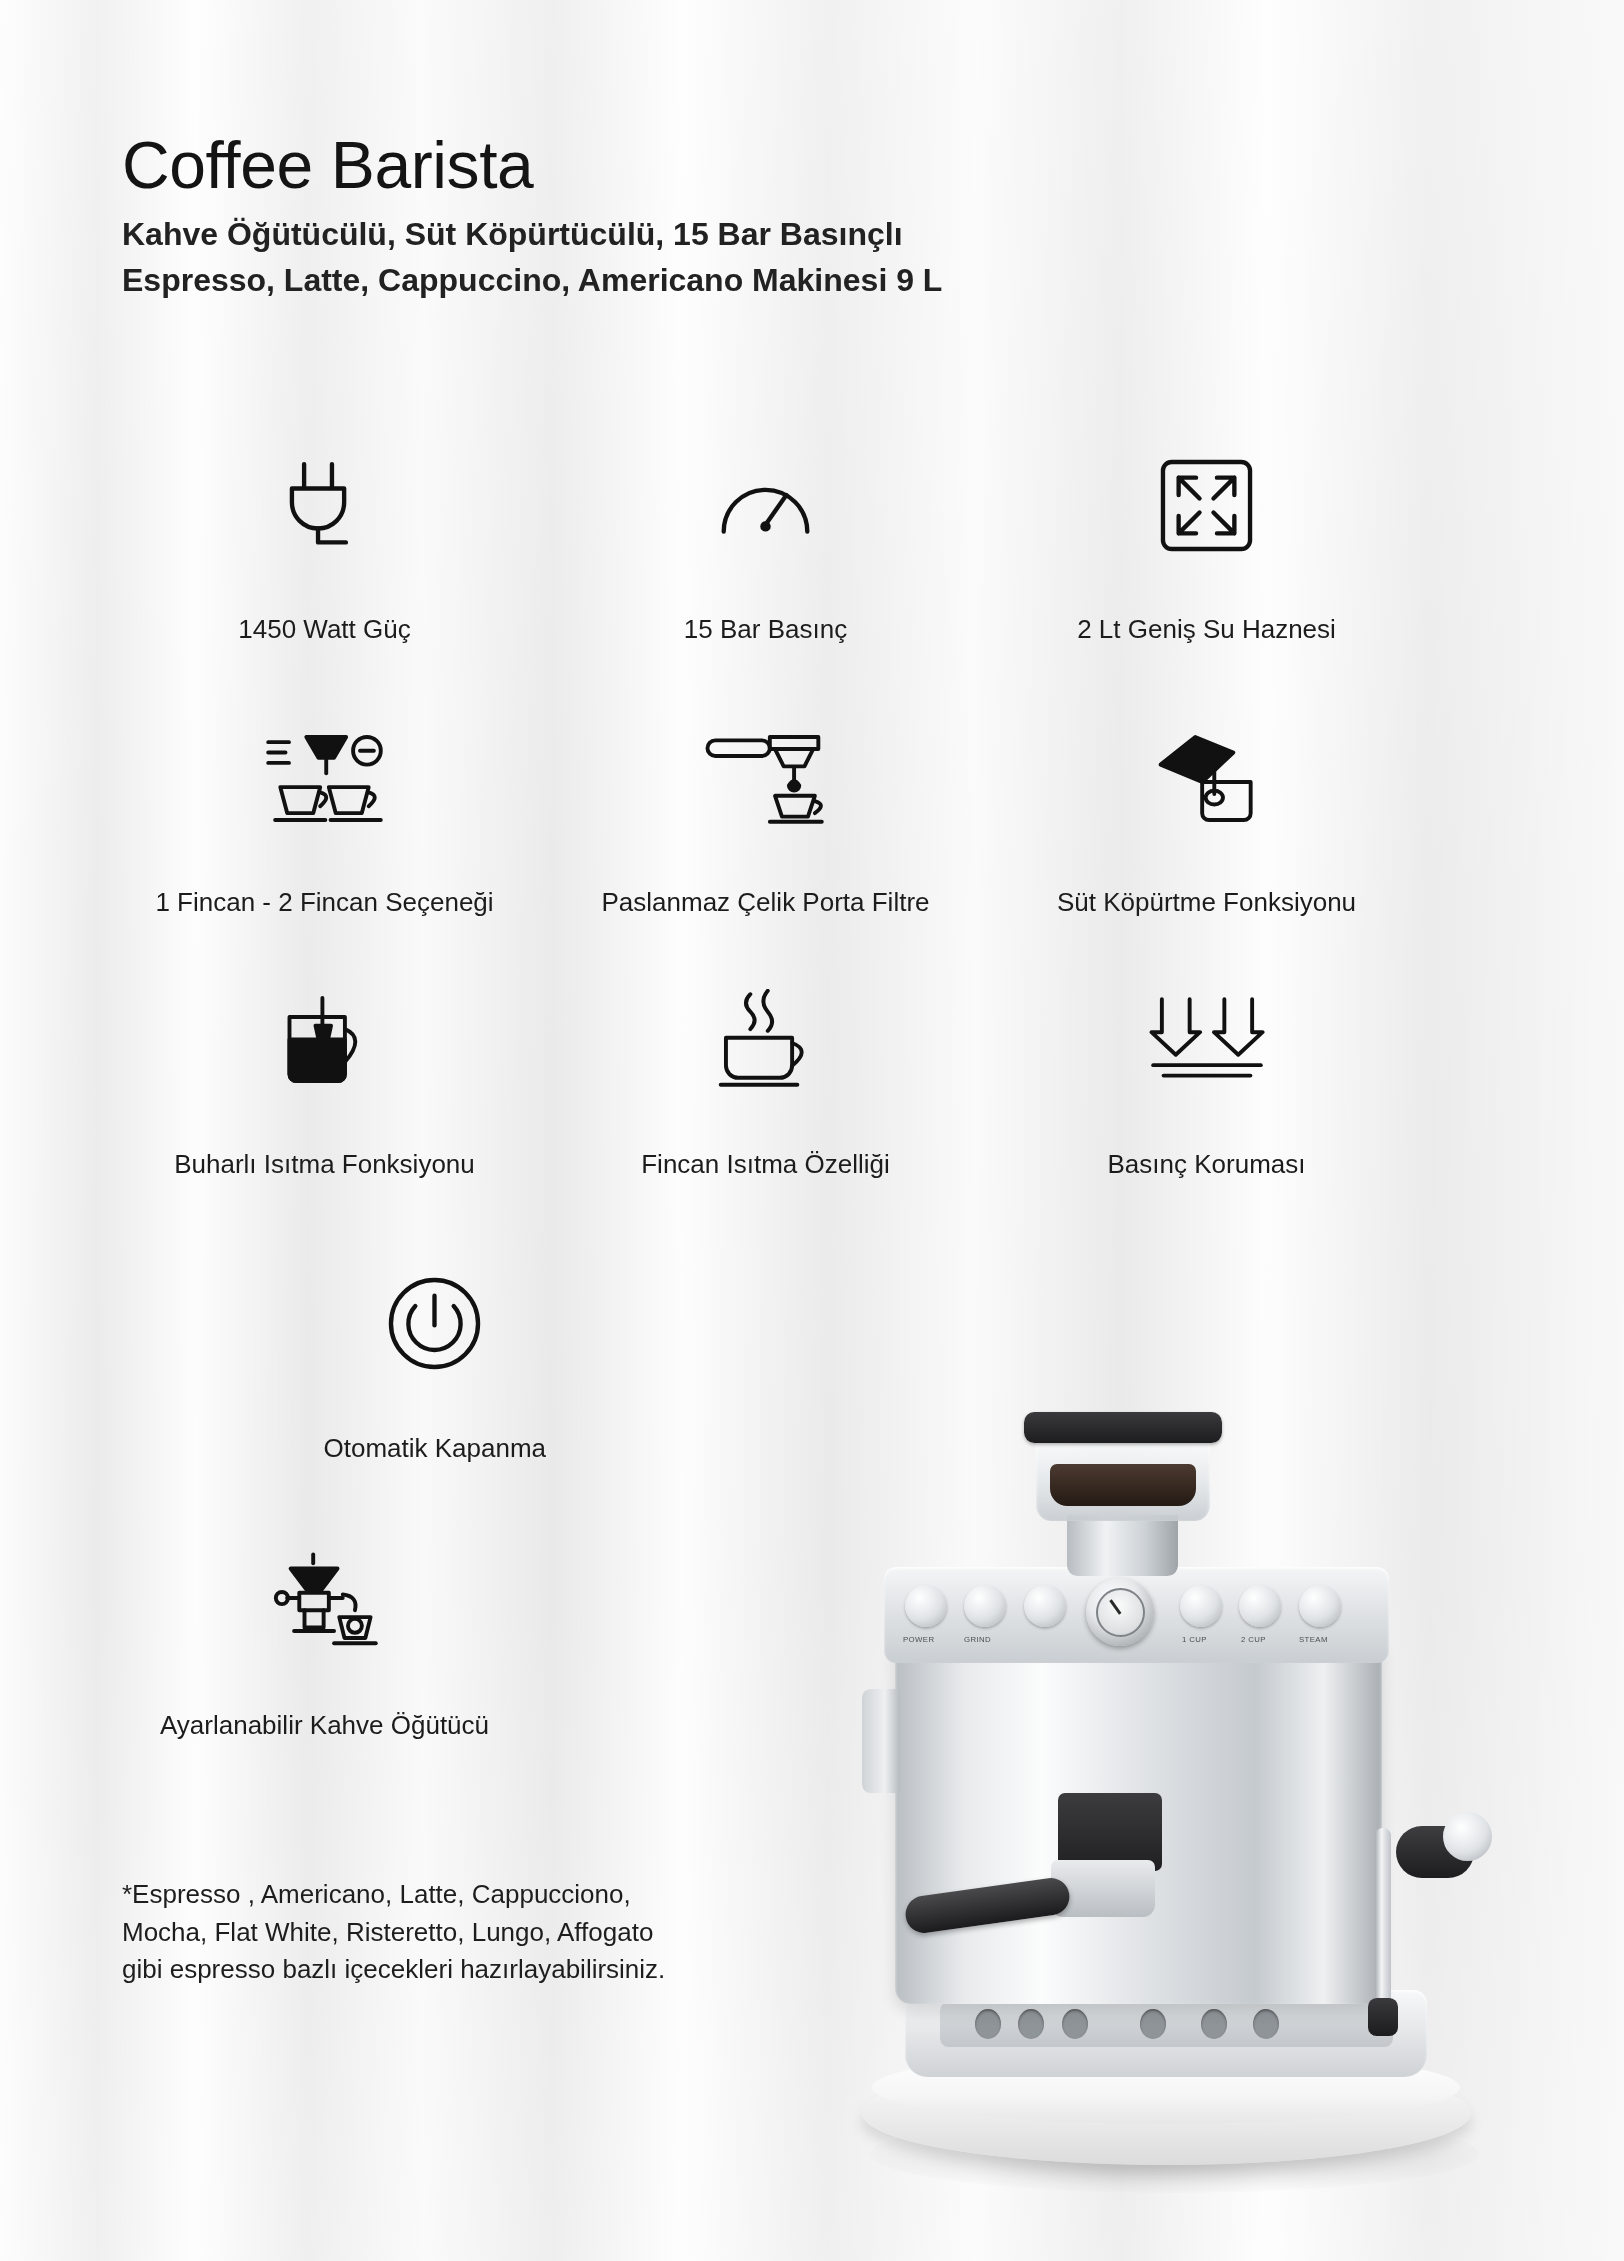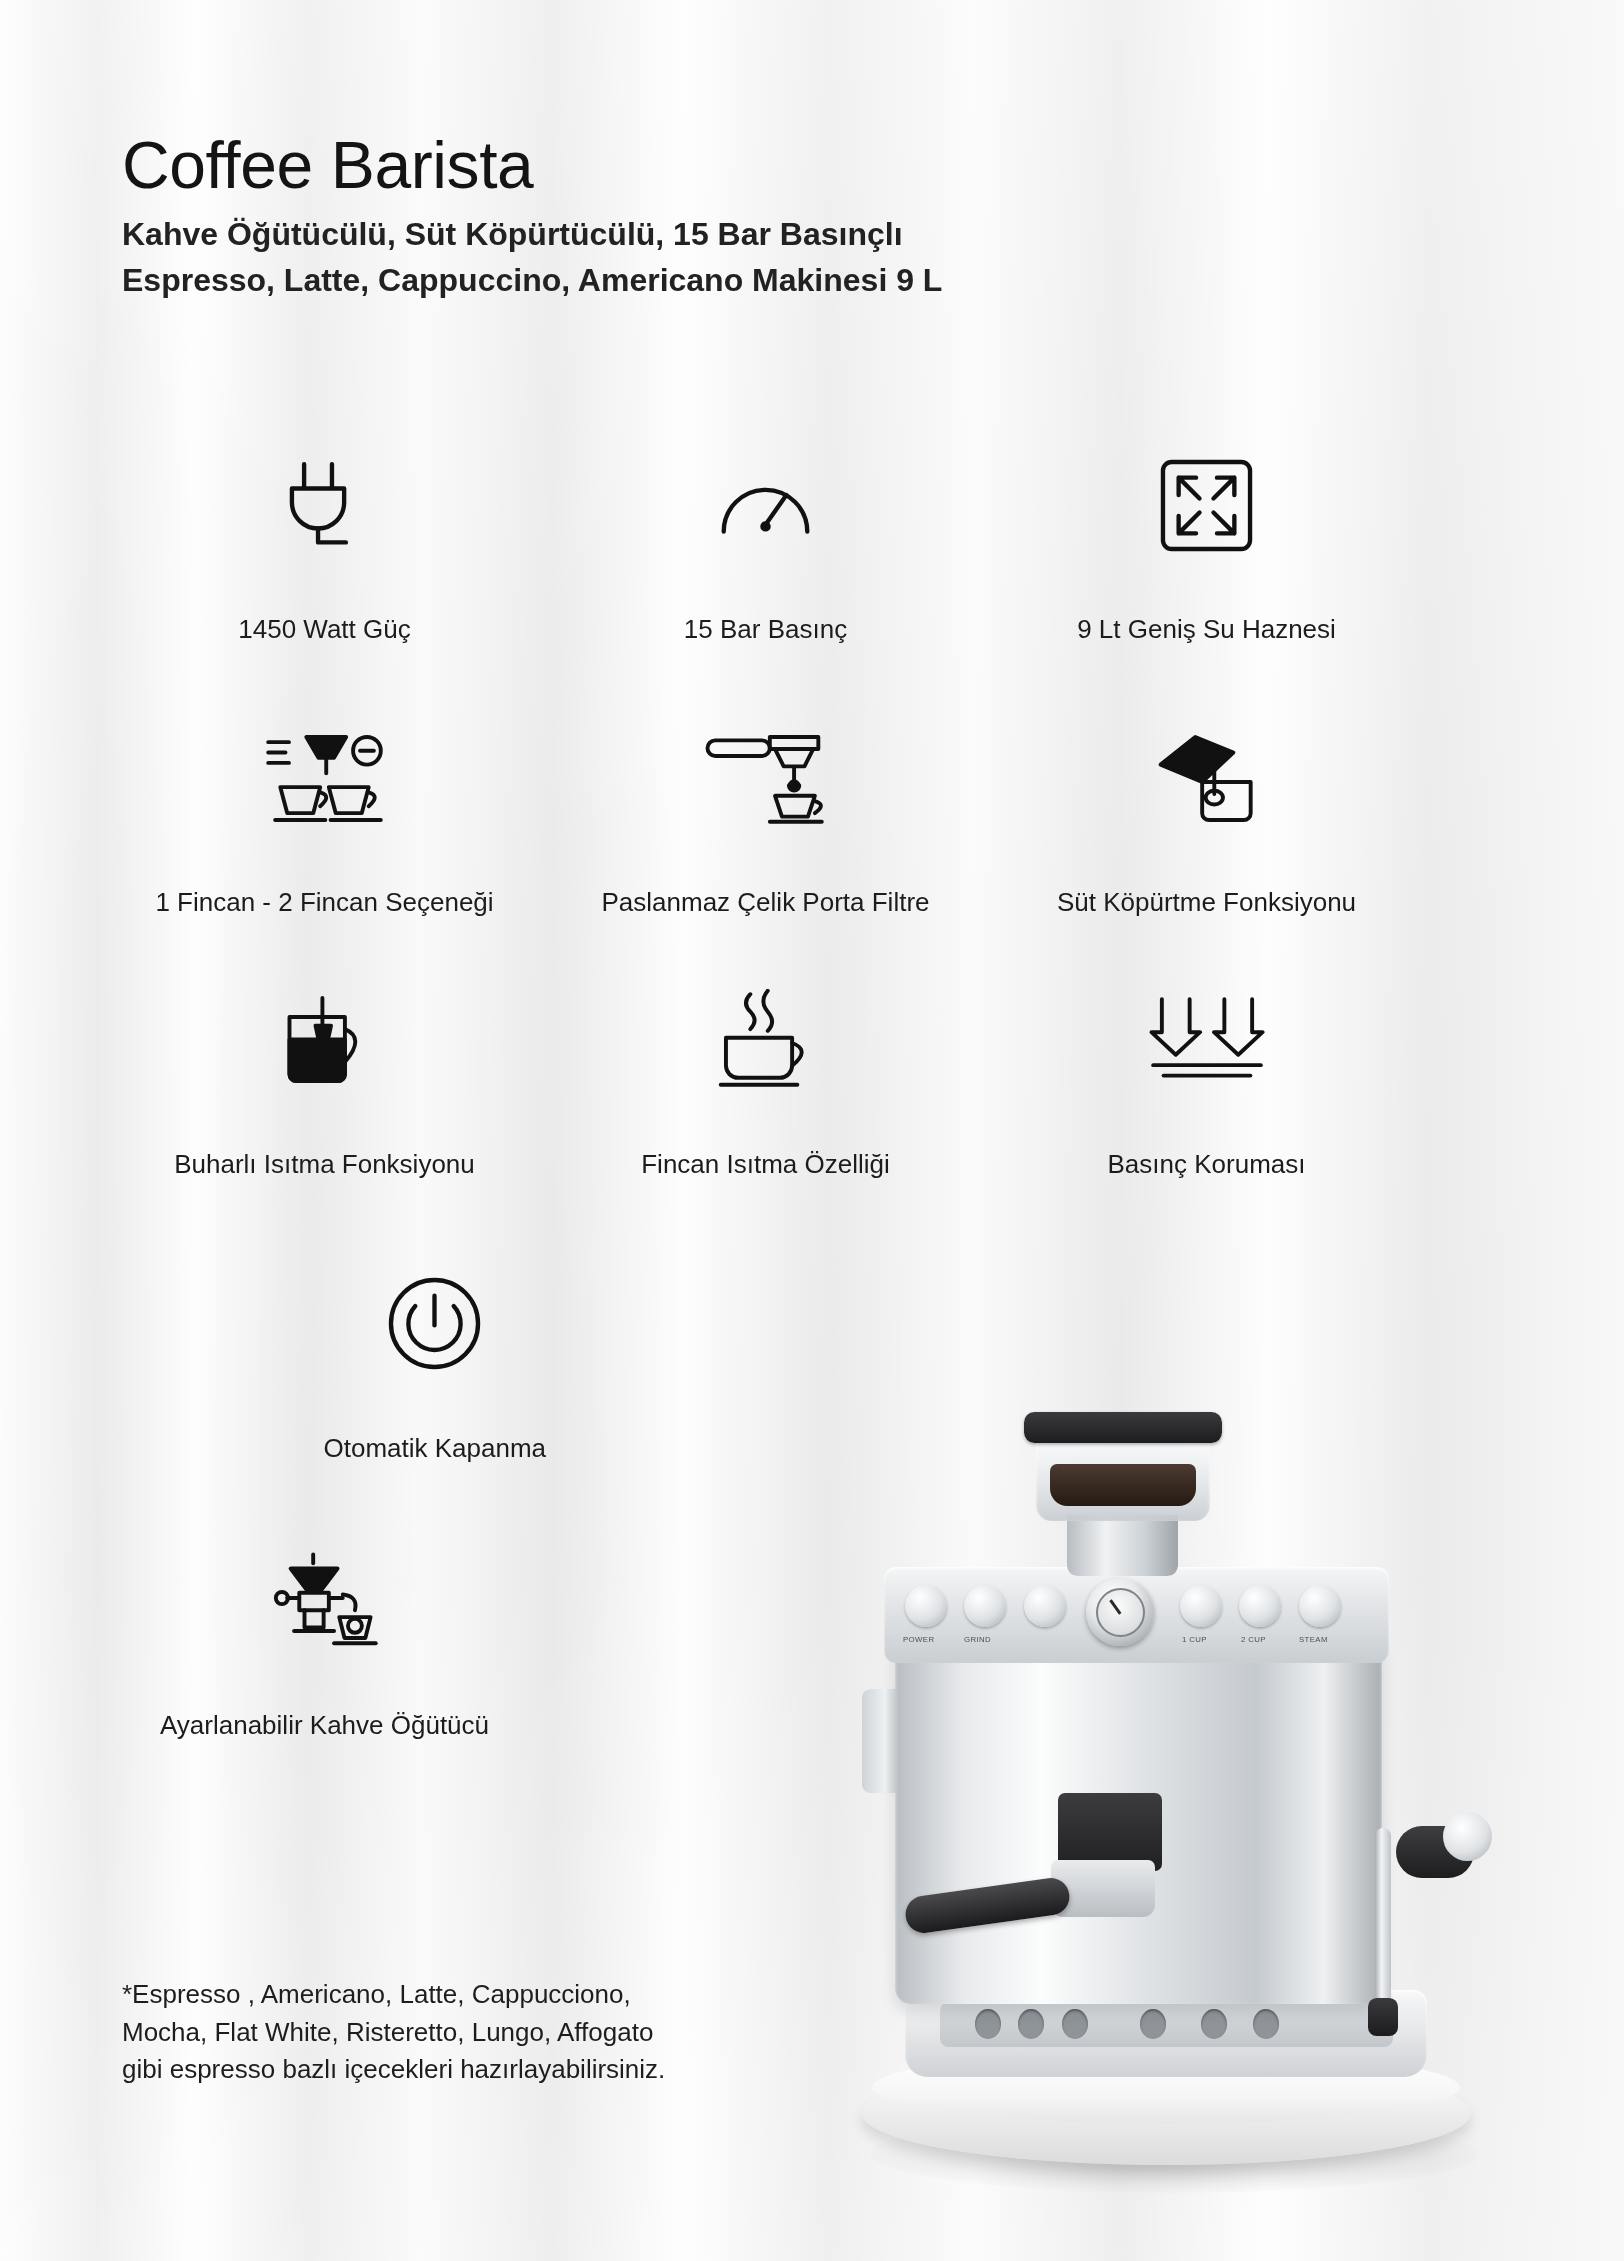--- a/index.html
+++ b/index.html
@@ -99,21 +99,21 @@
 
   
   .fcell.empty { visibility: hidden; }
 
   svg { display: block; }
 
   
   .footnote {
     position: absolute;
     left: 122px;
-    top: 1976px;
+    top: 1876px;
     width: 766px;
     font-size: 26px;
     line-height: 1.45;
     color: #1d1d1d;
   }
 
   
   .machine {
     position: absolute;
     left: 853px;
@@ -411,21 +411,21 @@
       <div class="fcell">
         <div class="ficon">
           <svg width="101" height="101" viewBox="0 0 116 116" fill="none" stroke="#111" stroke-width="5" stroke-linecap="round" stroke-linejoin="round">
             <rect x="8" y="8" width="100" height="100" rx="10"></rect>
             <path d="M26 26 L50 50 M26 26 V46 M26 26 H46"></path>
             <path d="M90 26 L66 50 M90 26 V46 M90 26 H70"></path>
             <path d="M26 90 L50 66 M26 90 V70 M26 90 H46"></path>
             <path d="M90 90 L66 66 M90 90 V70 M90 90 H70"></path>
           </svg>
         </div>
-        <div class="flabel">9 Lt Geniş Su Haznesi</div>
+        <div class="flabel">2 Lt Geniş Su Haznesi</div>
       </div>
     </div>
 
     <div class="frow row2">
       <div class="fcell">
         <div class="ficon">
           <svg width="131" height="97" viewBox="0 0 150 112" fill="none" stroke="#111" stroke-width="4.5" stroke-linecap="round" stroke-linejoin="round">
             <path d="M10 14 H34 M10 26 H30 M10 38 H34"></path>
             <path d="M54 8 H100 L86 32 H68 Z" fill="#111" stroke="#111"></path>
             <path d="M77 32 V50"></path>

